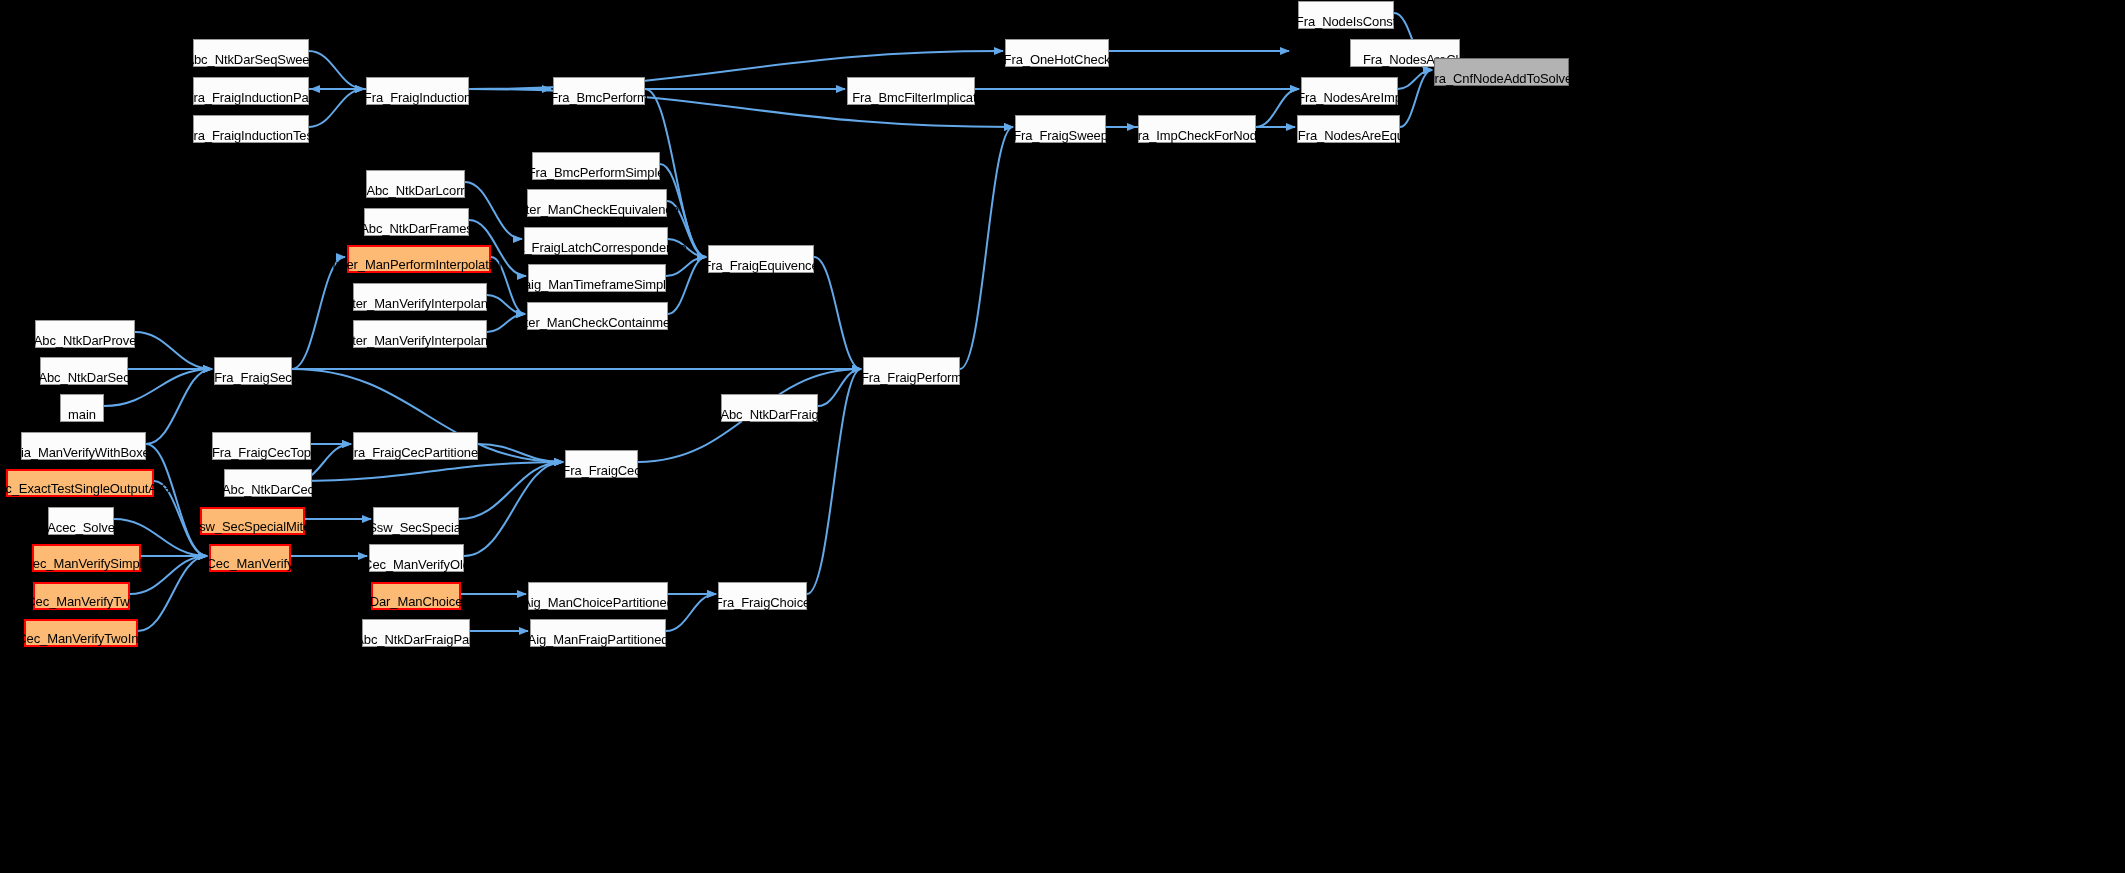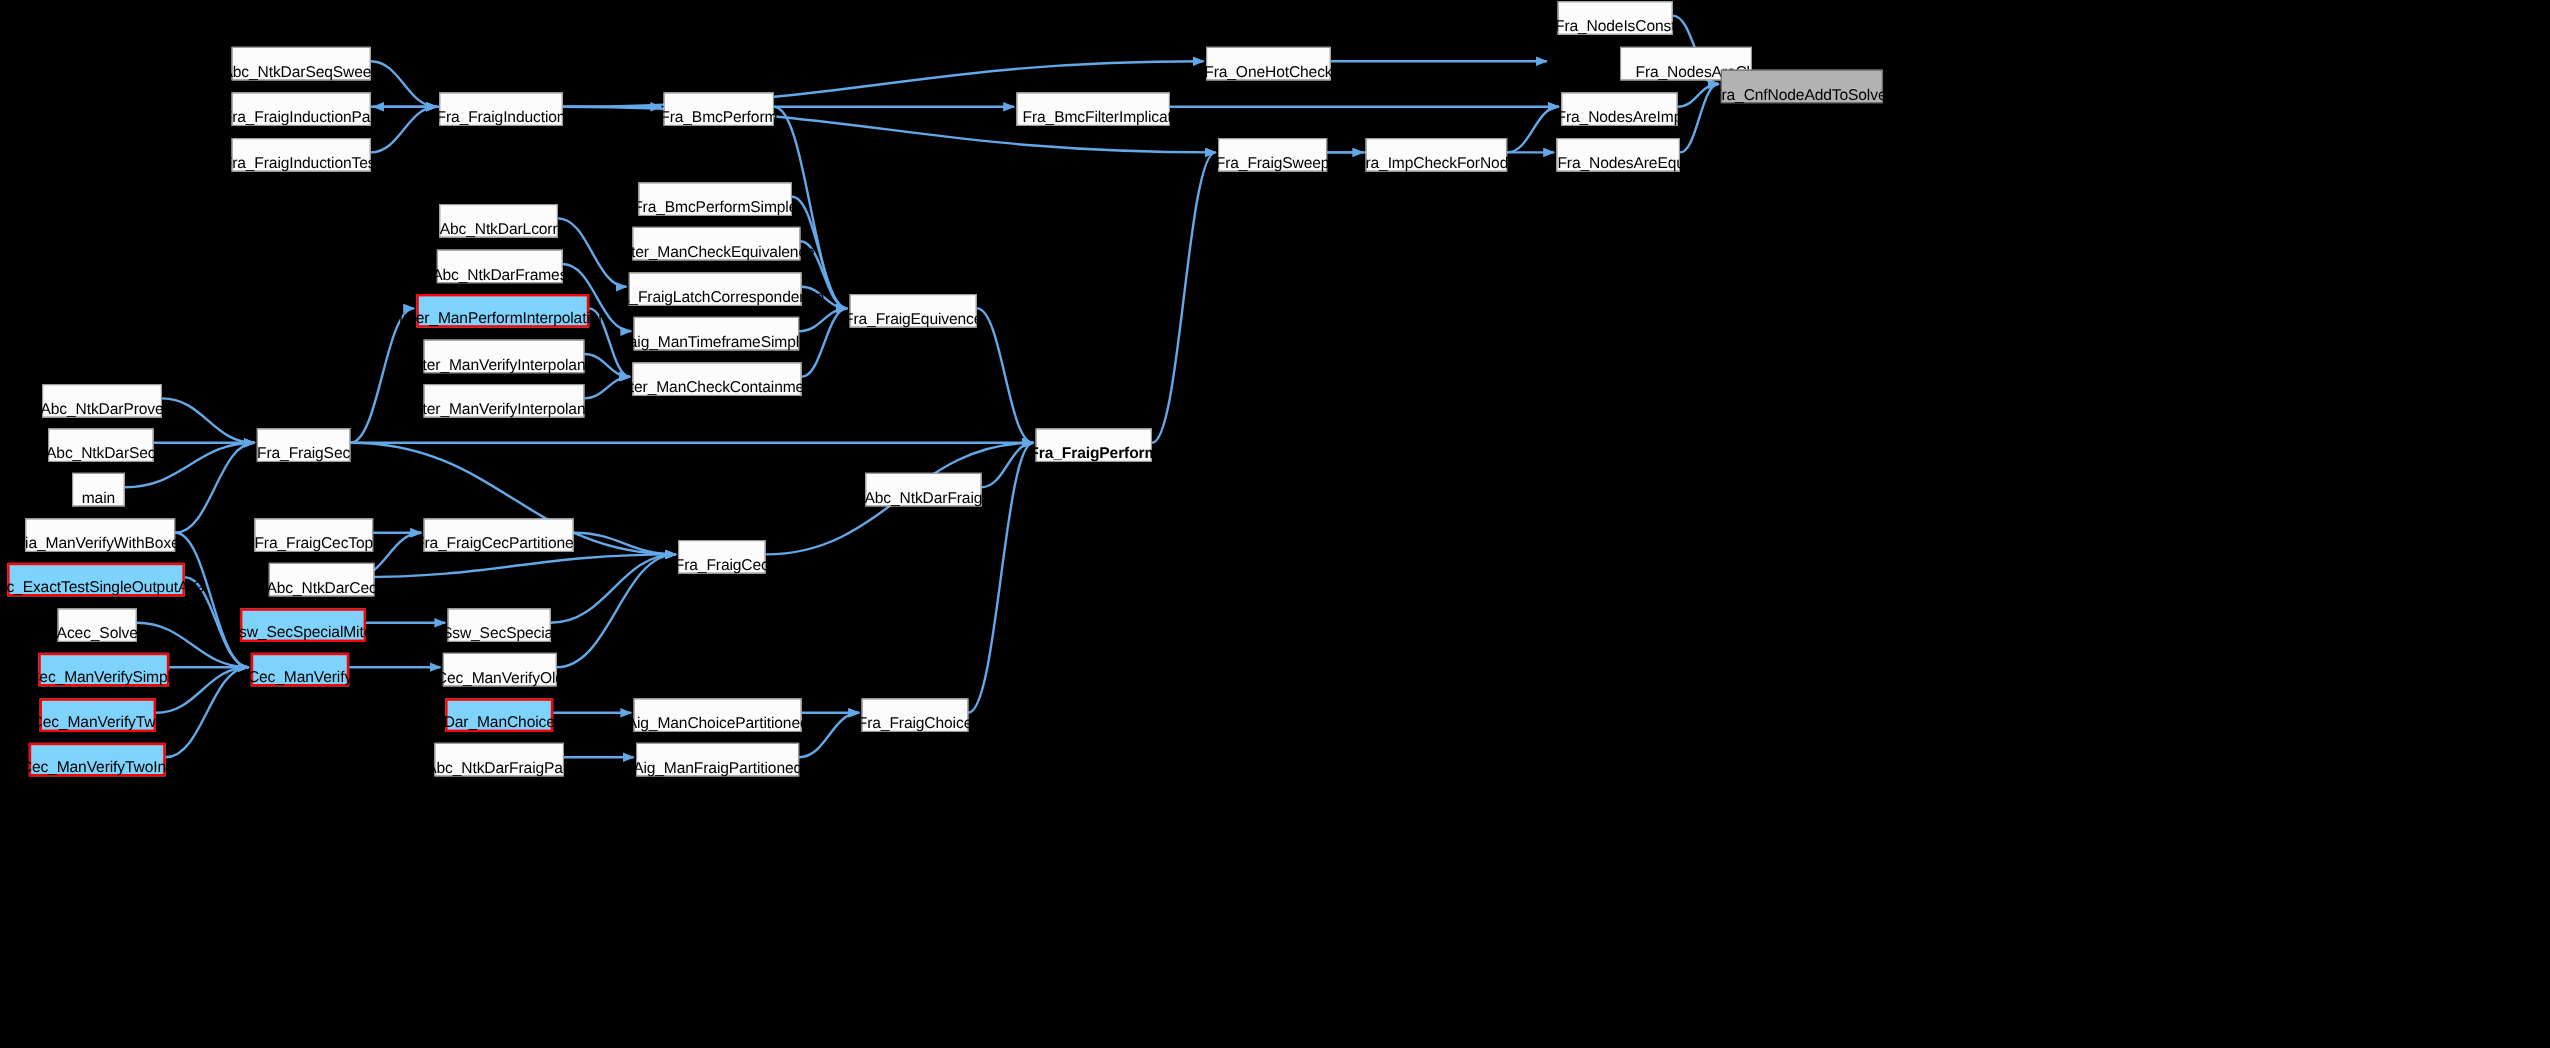--- a/index.html
+++ b/index.html
@@ -40,21 +40,21 @@
     white-space: nowrap;
     letter-spacing: -0.1px;
     padding: 0 6px;
   }
   .node.plain {
     background: #fcfcfc;
     border: 1px solid #9a9a9a;
   }
   .node.highlight {
     border: 2px solid #ff0000;
-    background: #7dd3fc;
+    background: #fdba74;
   }
   .node.current {
     background: #b3b3b3;
     border: 1px solid #707070;
     color: #000;
   }
 </style>
 </head>
 <body>
 
@@ -204,21 +204,21 @@
       </div>
       <div class="node plain" style="left: 35px; top: 320px; width: 100px;">
         <span>Abc_NtkDarProve</span>
       </div>
       <div class="node plain" style="left: 40px; top: 357px; width: 88px;">
         <span>Abc_NtkDarSec</span>
       </div>
       <div class="node plain" style="left: 214px; top: 357px; width: 78px;">
         <span>Fra_FraigSec</span>
       </div>
-      <div class="node plain" style="left: 863px; top: 357px; width: 97px; font-weight: bold;">
+      <div class="node plain" style="left: 863px; top: 357px; width: 97px;">
         <span>Fra_FraigPerform</span>
       </div>
       <div class="node plain" style="left: 60px; top: 394px; width: 44px;">
         <span>main</span>
       </div>
       <div class="node plain" style="left: 721px; top: 394px; width: 97px;">
         <span>Abc_NtkDarFraig</span>
       </div>
       <div class="node plain" style="left: 21px; top: 432px; width: 125px;">
         <span>Gia_ManVerifyWithBoxes</span>

